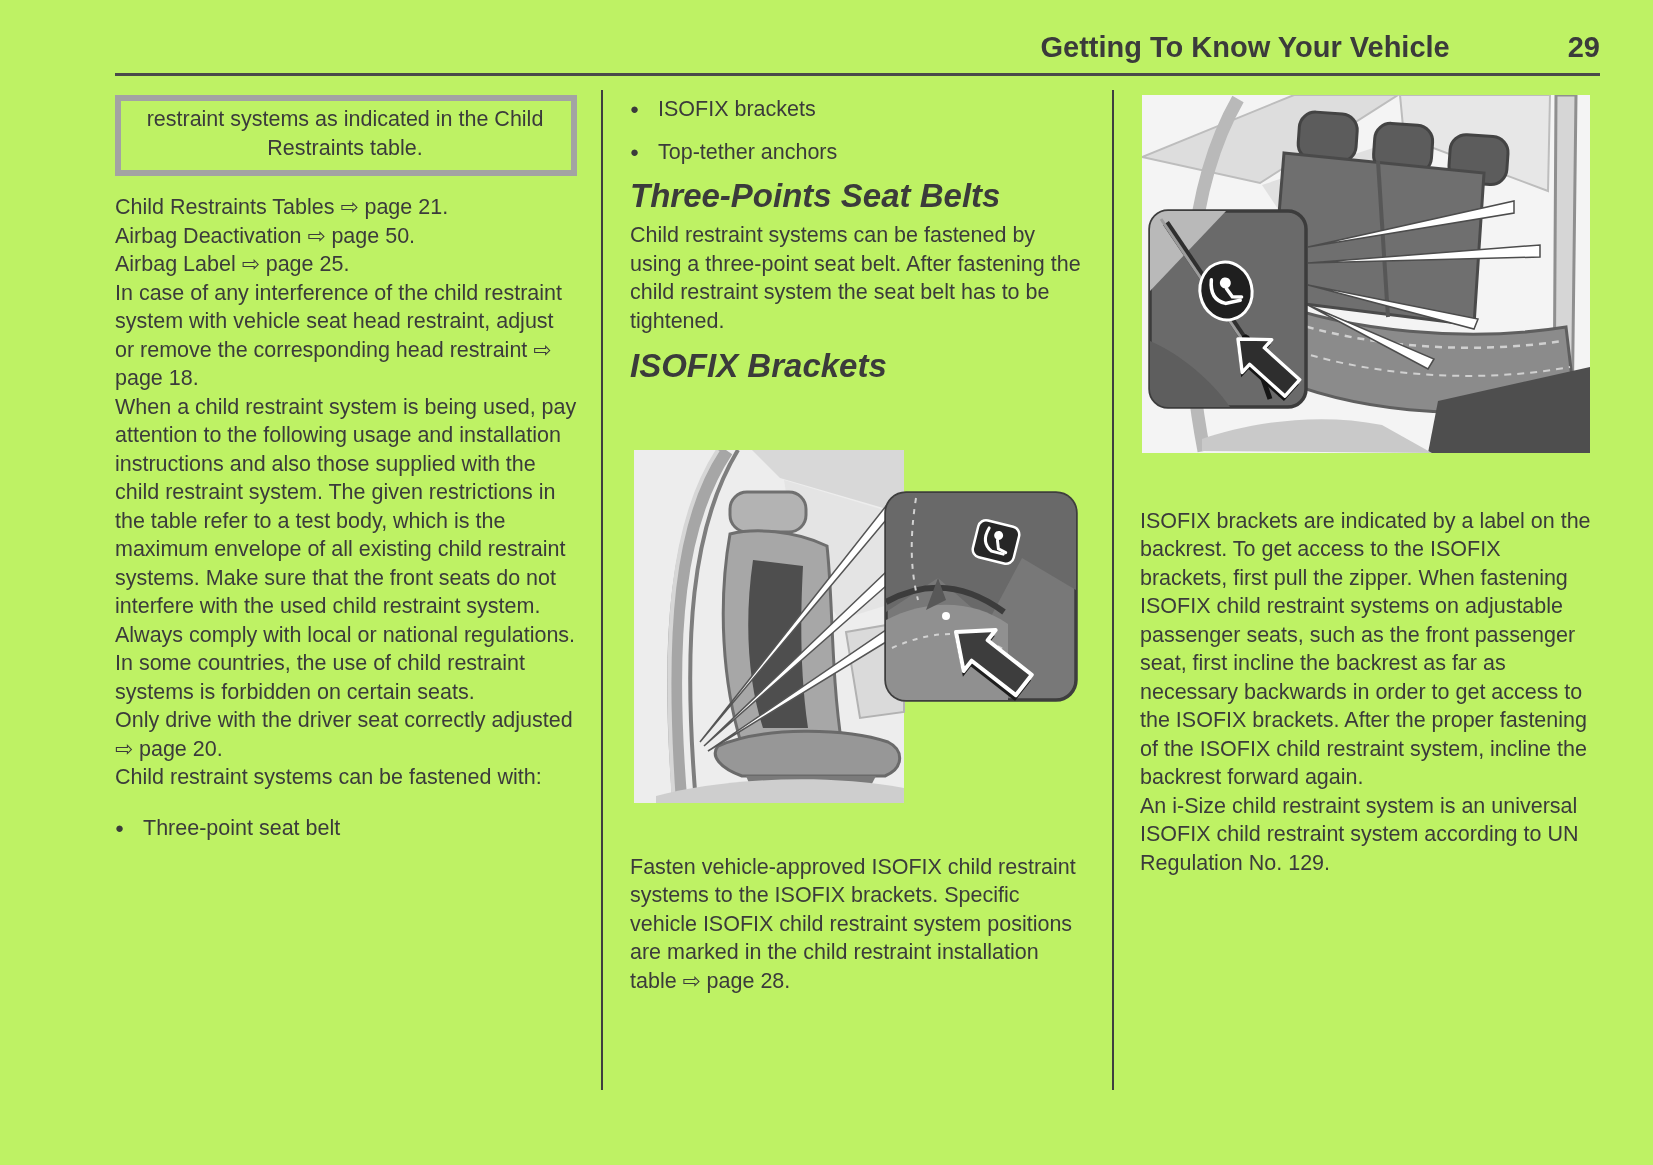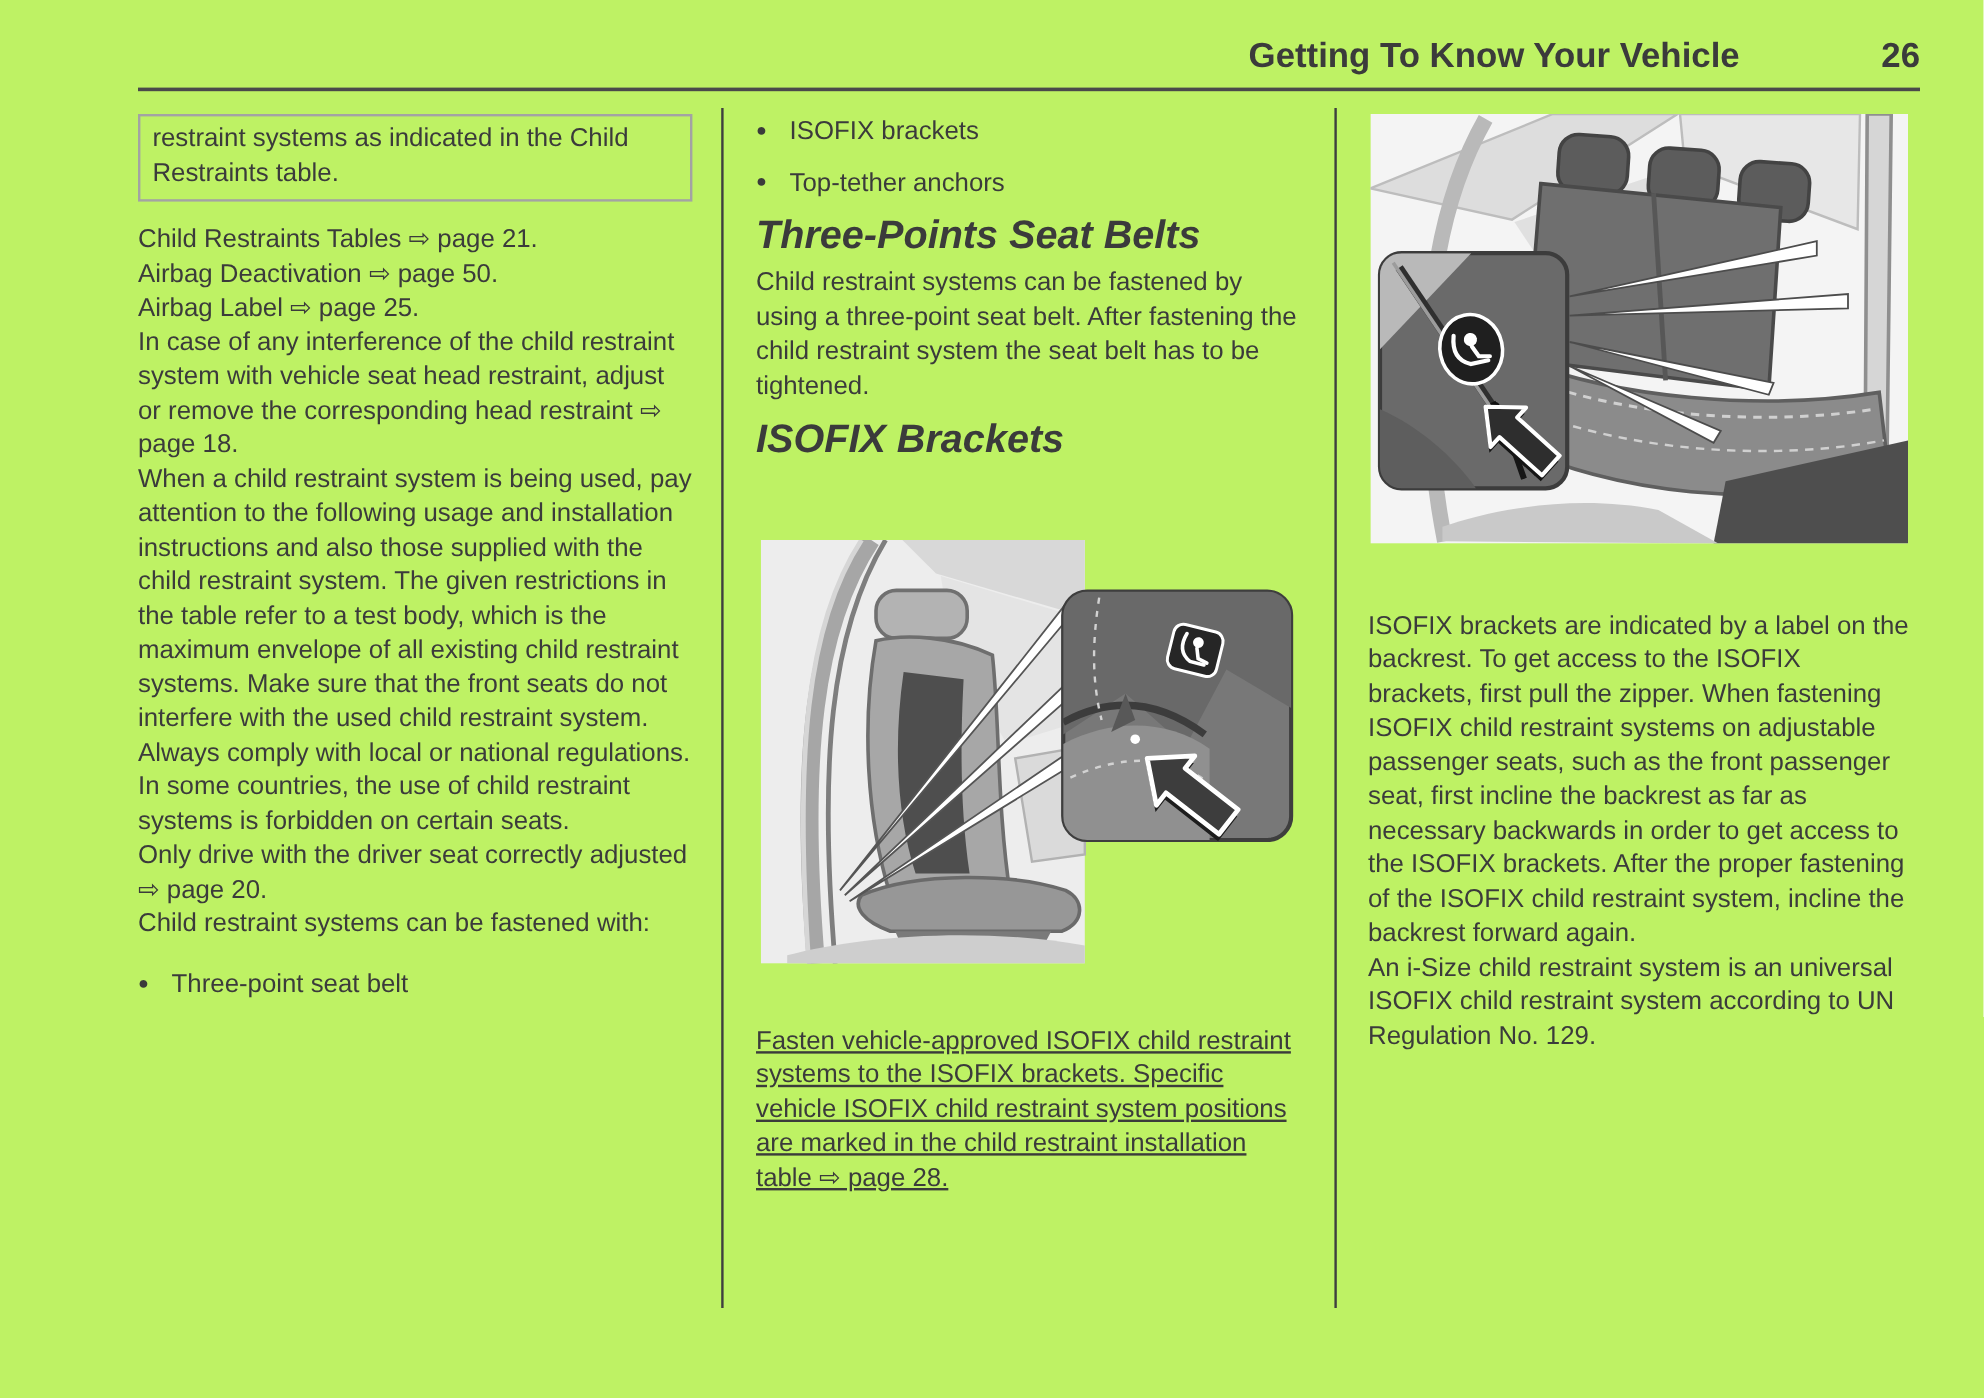--- a/index.html
+++ b/index.html
@@ -20,44 +20,44 @@
   .vdiv1{left:601px;}
   .vdiv2{left:1112px;}
   
   .col{position:absolute;top:95px;}
   .col1{left:115px;width:462px;}
   .col2{left:630px;width:460px;}
   .col3{left:1140px;width:452px;}
   p{margin:0;}
   
   .note-box{
-    border:2px solid #a3a3a3;padding:4px 12px 8px 10px;margin-bottom:17px;
+    border:6px solid #a3a3a3;padding:4px 12px 8px 10px;margin-bottom:17px;text-align:center;
   }
   
   ul.bullets{list-style:none;margin:0;padding:0;}
   ul.bullets li{display:flex;margin:0 0 14px 0;}
   ul.bullets.tight{margin-top:22px;}
   .dot{flex:0 0 28px;font-size:15px;line-height:28.5px;color:#3b3b3b;}
   
   h2{font-size:33px;line-height:32px;font-weight:700;color:#3b3b3b;margin:6px 0 9px 0;font-style:italic;}
   h2.h-isofix{margin-top:15px;margin-bottom:0;}
   
   figure{margin:0;padding:0;}
   .fig-front{margin:68px 0 0 4px;}
-  .para-after-fig{margin-top:42px;text-decoration:underline;}
+  .para-after-fig{margin-top:42px;}
   .fig-rear{margin:0 0 46px 2px;}
 </style>
 </head>
 <body>
 
 <div id="page">
 
   <div class="header">
     <span class="title">Getting To Know Your Vehicle</span>
-    <span class="page-num">26</span>
+    <span class="page-num">29</span>
   </div>
 
   <div class="vdiv vdiv1"></div>
   <div class="vdiv vdiv2"></div>
 
   <div class="col col1">
     <div class="note-box">
       <p>restraint systems as indicated in the Child Restraints table.</p>
     </div>
     <p>Child Restraints Tables ⇨ page 21.</p>

